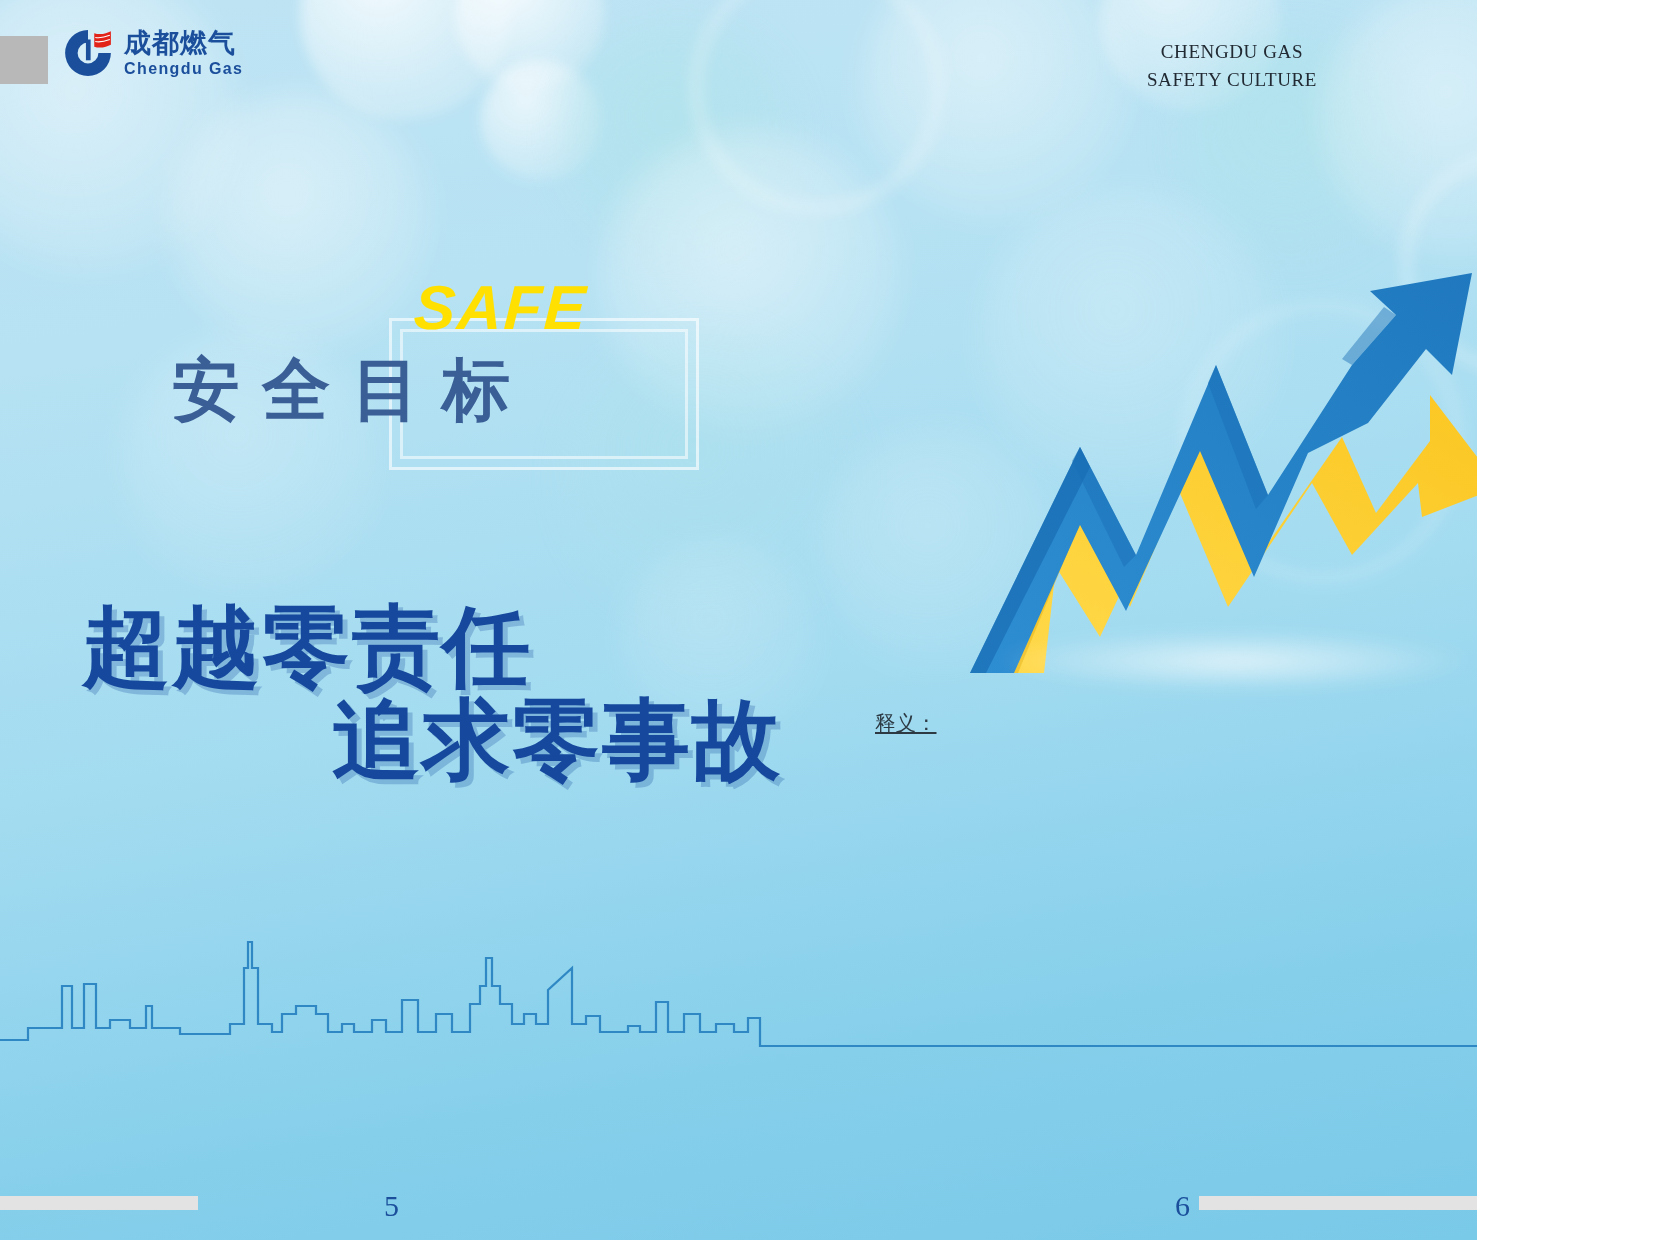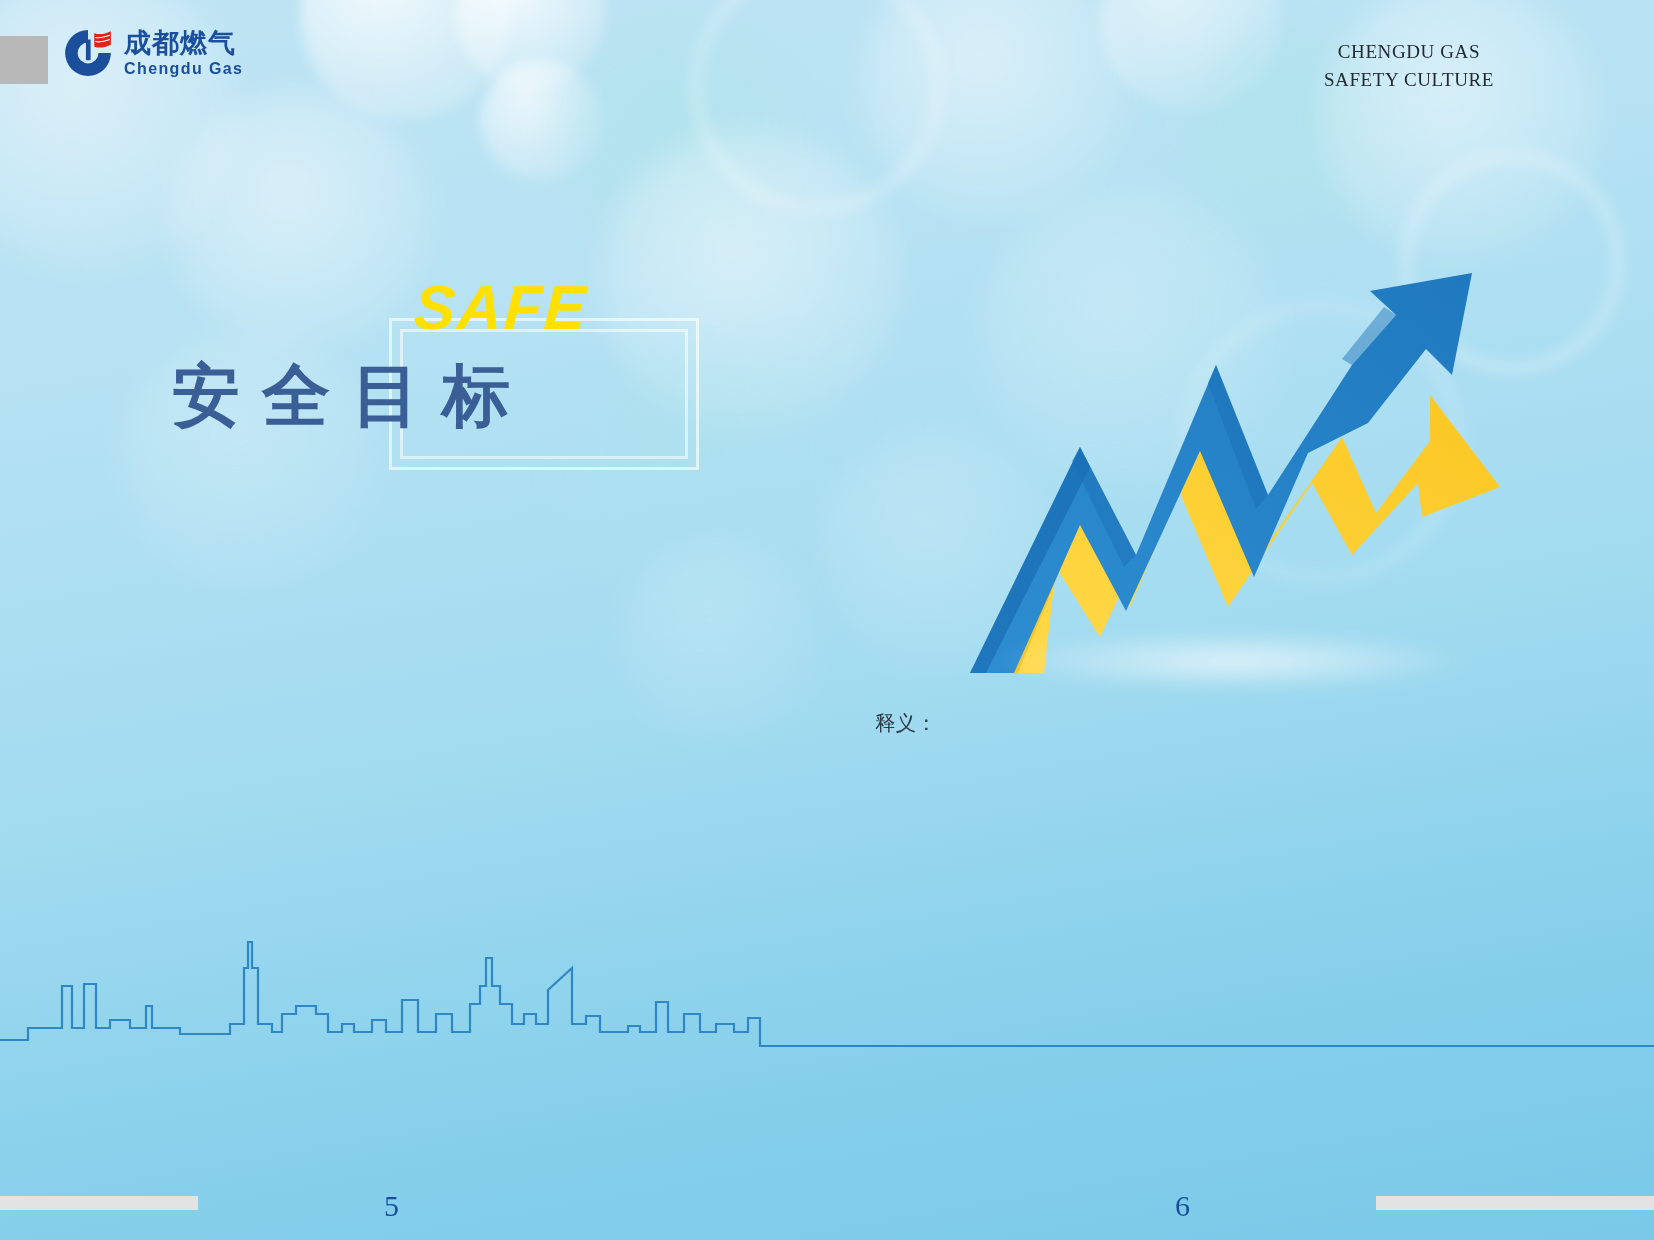--- a/index.html
+++ b/index.html
@@ -6,21 +6,21 @@
     margin: 0;
     padding: 0;
     background: #ffffff;
   }
   body {
     font-family: "Liberation Sans", sans-serif;
   }
 
   .slide {
     position: relative;
-    width: 1654px;
+    width: 1477px;
     height: 1240px;
     overflow: hidden;
     background: linear-gradient(170deg, #bfe4f4 0%, #b6e2f3 25%, #a2dbf0 55%, #86cfeb 80%, #79c9e8 100%);
   }
 
   
   .bokeh-layer {
     position: absolute;
     inset: 0;
     overflow: hidden;
@@ -123,21 +123,21 @@
     color: #ffe000;
     letter-spacing: 2px;
     line-height: 1;
     transform: skewX(-3deg);
   }
 
   .cn-subtitle {
     position: absolute;
     left: 172px;
     top: 361px;
-    font-family: Liberation Sans, sans-serif;
+    font-family: Liberation Mono, monospace;
     font-size: 68px;
     font-weight: bold;
     color: #3a5e96;
     letter-spacing: 22px;
     line-height: 1;
   }
 
   
   .slogan {
     position: absolute;
@@ -178,21 +178,21 @@
   .explain {
     position: absolute;
     left: 875px;
     top: 705px;
     width: 620px;
     color: #2d3a44;
     font-family: "DejaVu Sans", sans-serif;
     font-size: 20.5px;
     line-height: 1.82;
   }
-  .explain-label { display: block; margin-bottom: 9px; }
+  .explain-label { display: block; margin-bottom: 9px; text-decoration: underline; }
   .explain-body  { display: block; text-indent: 2em; text-align: justify; }
 
   
   .skyline {
     position: absolute;
     left: 0;
     bottom: 182px;
     width: 1654px;
     height: 130px;
   }
@@ -272,20 +272,24 @@
 
   <div class="corner-title">
     <div>CHENGDU GAS</div>
     <div>SAFETY CULTURE</div>
   </div>
 
   <div class="title-frame"></div>
   <div class="safe-word">SAFE</div>
   <div class="cn-subtitle">安全目标</div>
 
+  <div class="slogan">
+    <span class="slogan-line-1">超越零责任</span>
+    <span class="slogan-line-2">追求零事故</span>
+  </div>
 
   <div class="arrows">
     <div class="arrow-shadow"></div>
     <svg viewBox="0 0 560 420" width="560" height="420">
       <defs>
         <linearGradient id="blueGrad" x1="0" y1="1" x2="1" y2="0">
           <stop offset="0%" stop-color="#2e8ed2"></stop>
           <stop offset="100%" stop-color="#2079bf"></stop>
         </linearGradient>
         <linearGradient id="yellowGrad" x1="0" y1="1" x2="1" y2="0">

